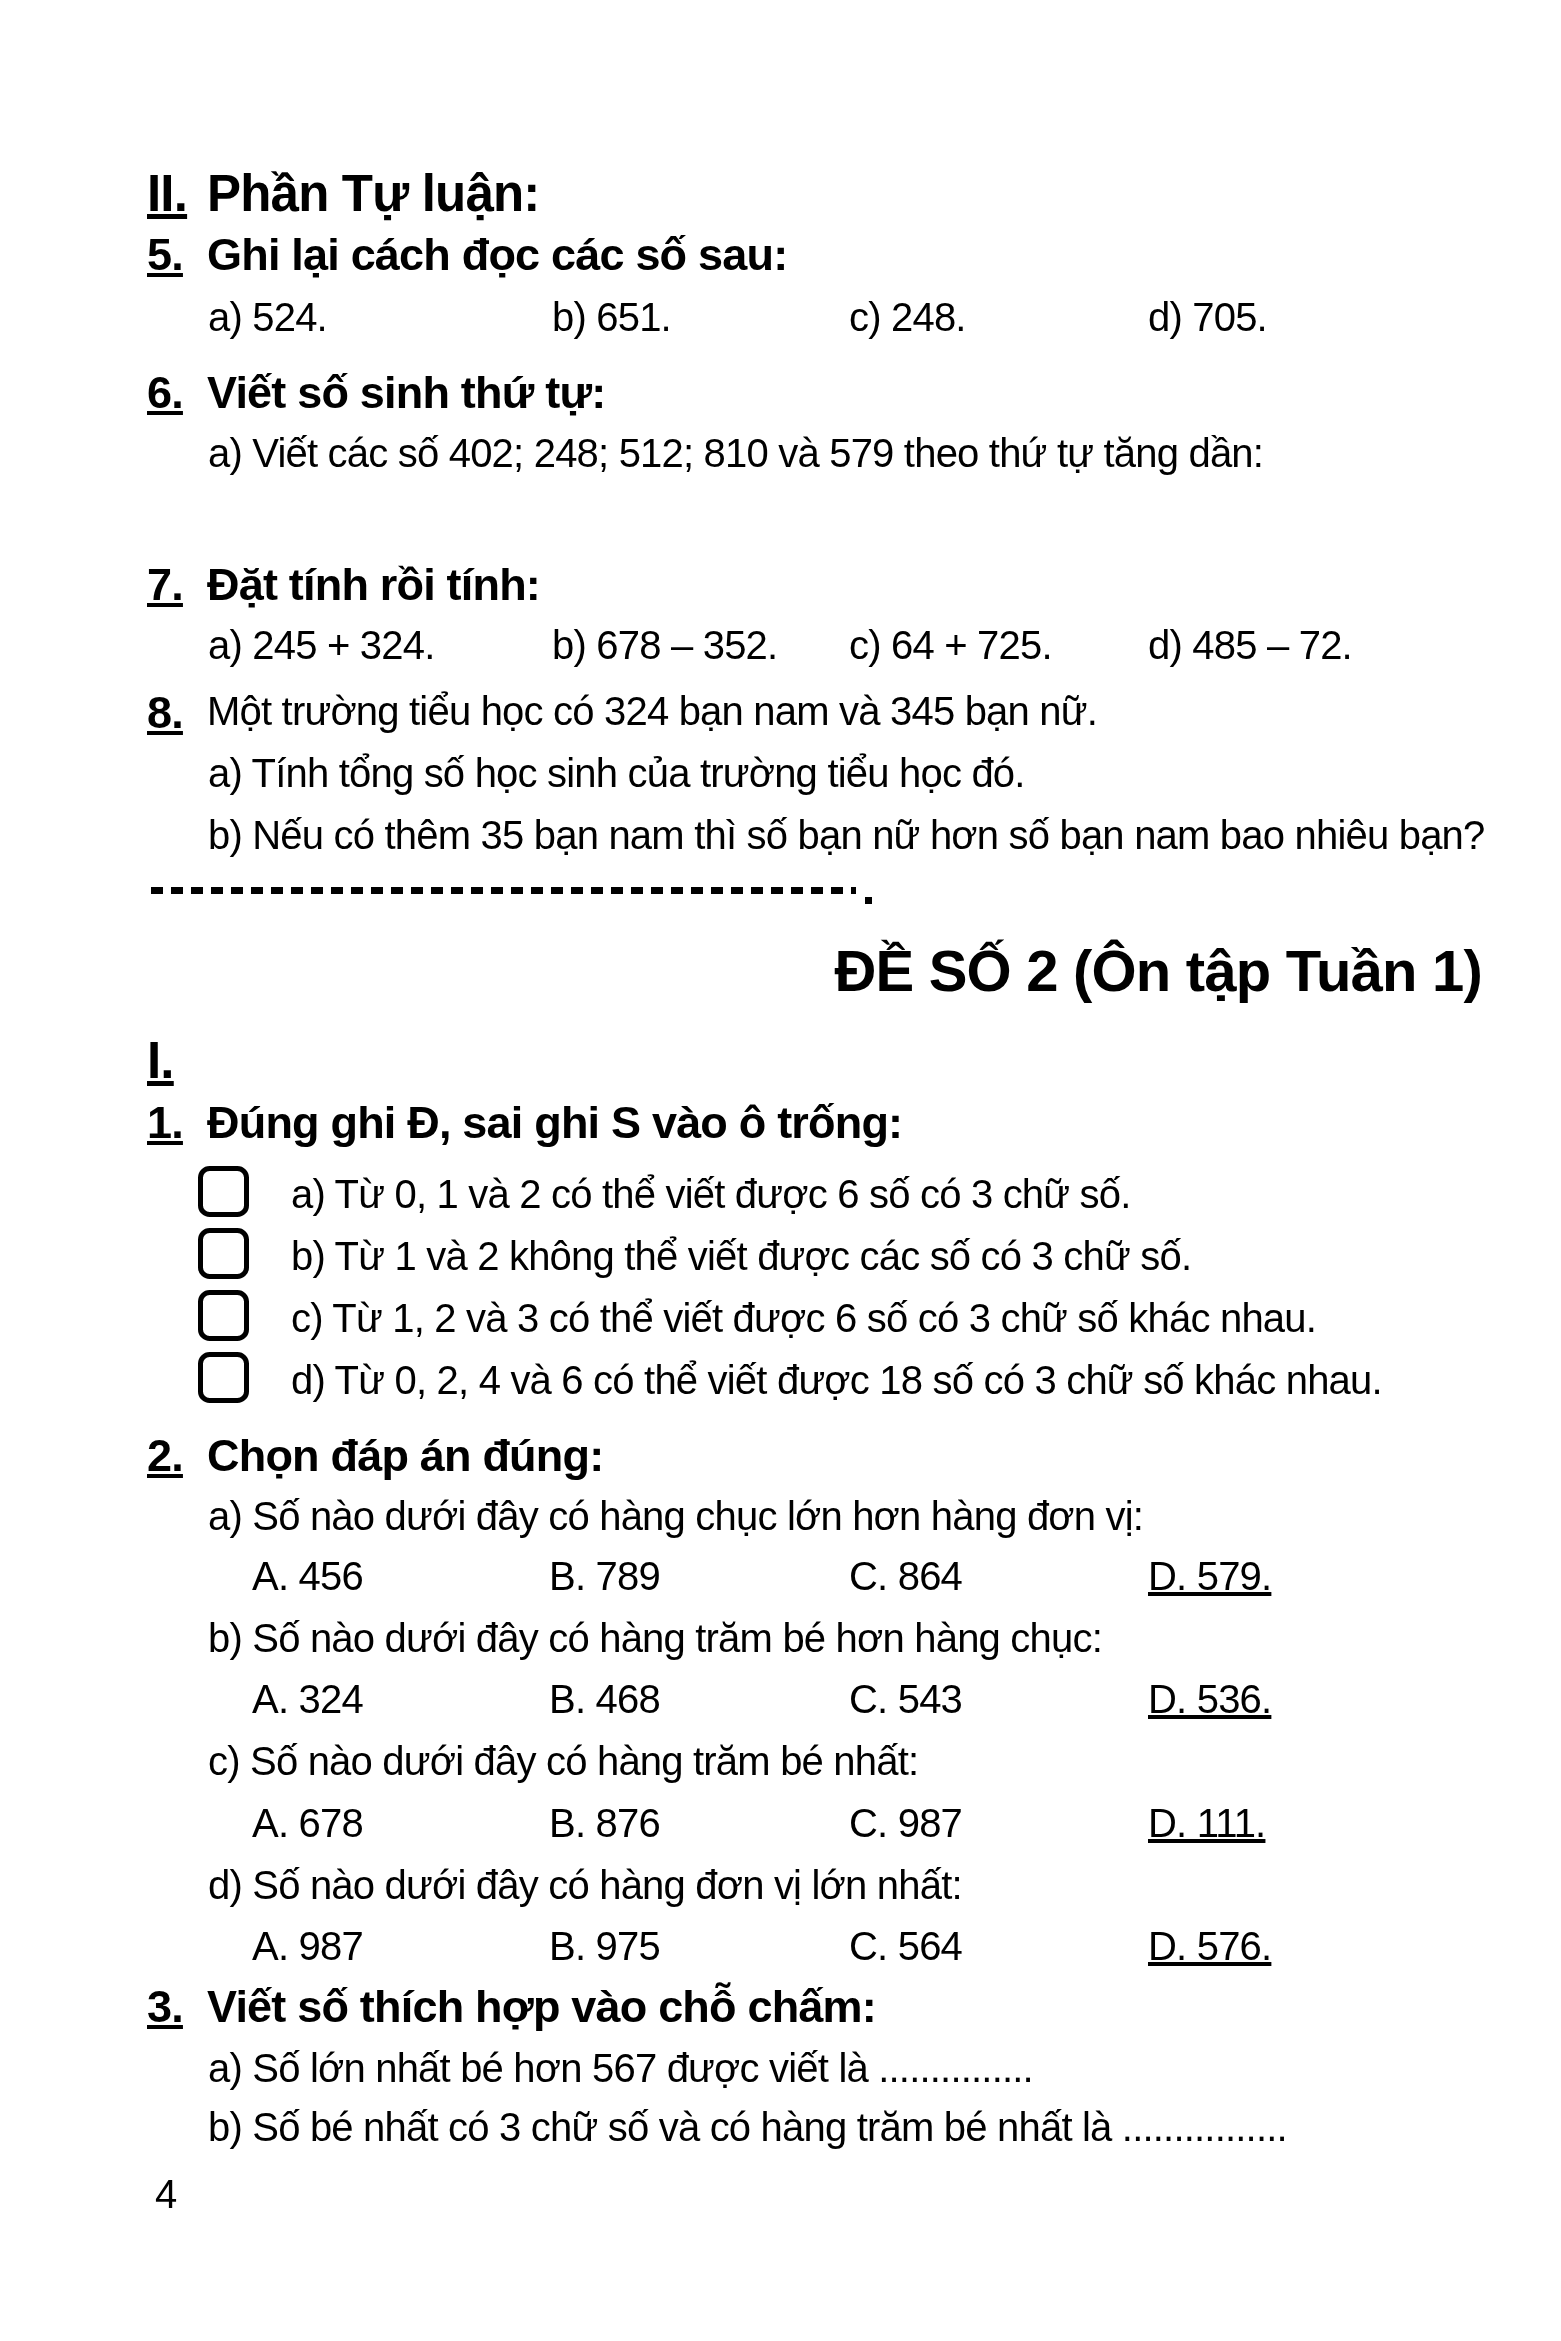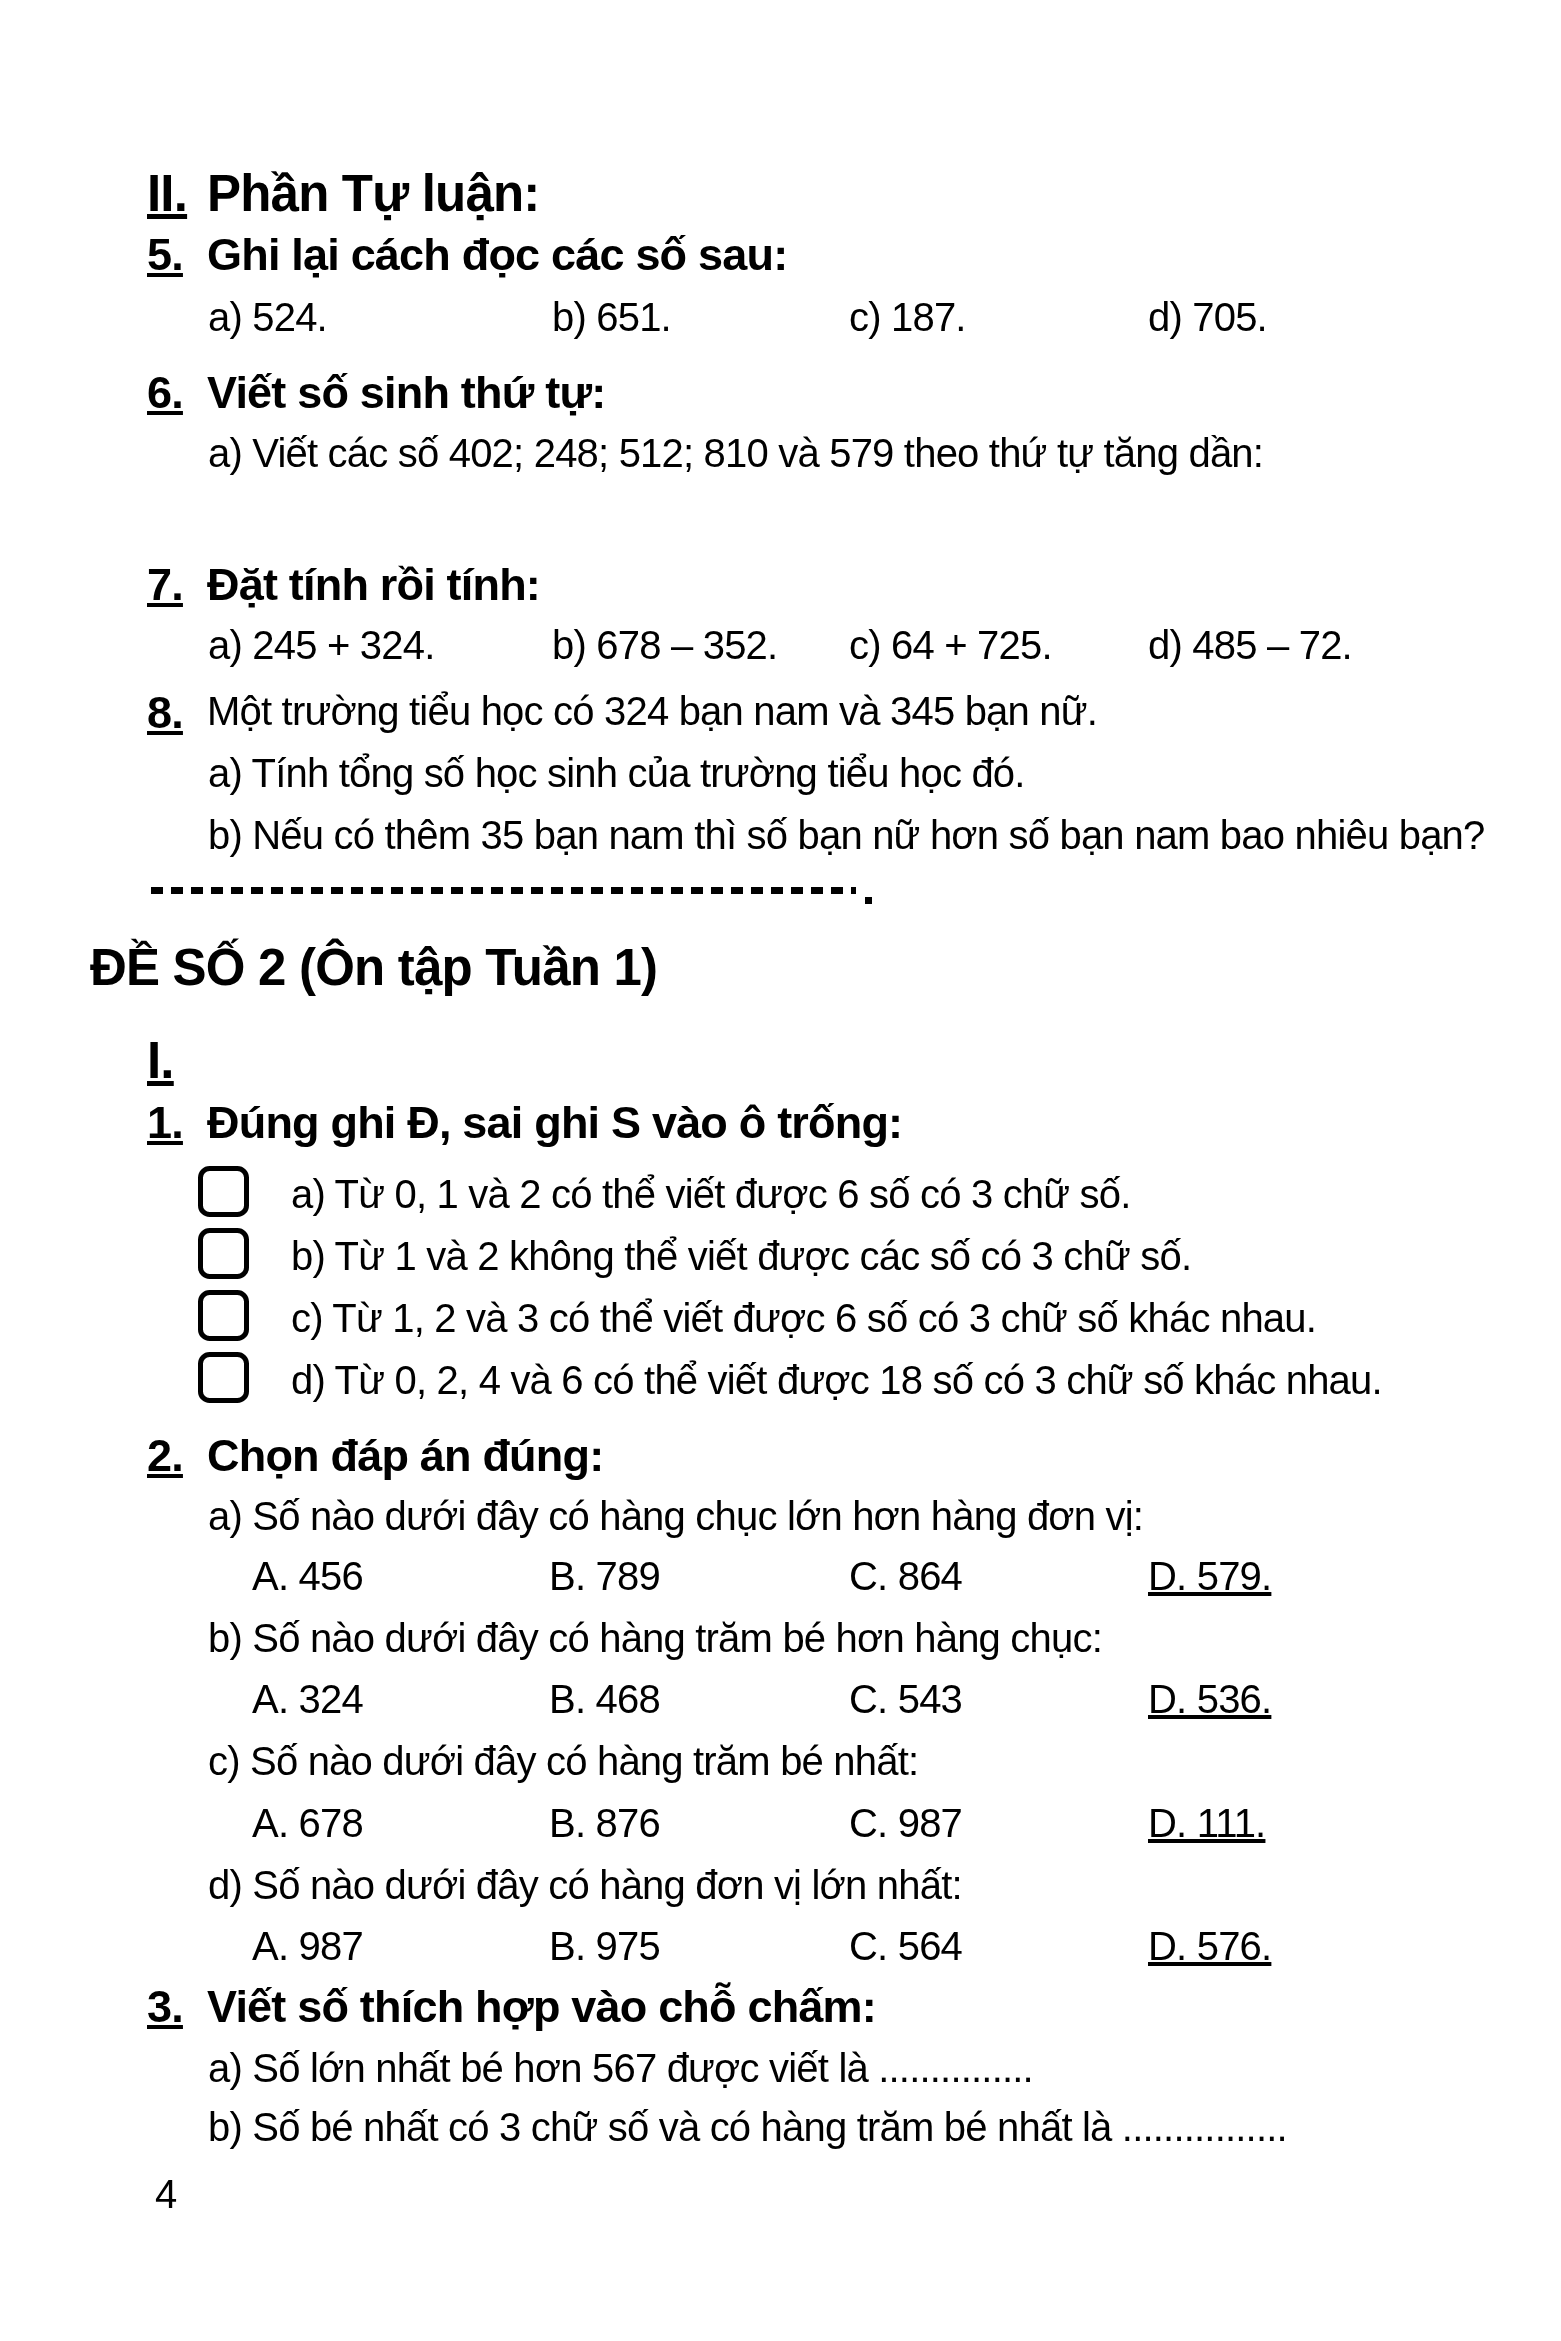--- a/index.html
+++ b/index.html
@@ -9,21 +9,21 @@
     background:#ffffff;
     color:#000;
     font-family:"Liberation Sans","DejaVu Sans",sans-serif;
     overflow:hidden;
     margin:0 auto;
   }
   .t { position:absolute; white-space:nowrap; letter-spacing:-0.8px; line-height:1; }
   .body  { font-size:40px; font-weight:normal; }
   .qh    { font-size:45px; font-weight:bold; }
   .sec   { font-size:51px; font-weight:bold; }
-  .title { font-size:51px; font-weight:bold; text-align:left; width:1404px; left:90px; }
+  .title { font-size:58px; font-weight:bold; text-align:right; width:1404px; left:78px; }
   .pgnum { font-size:40px; }
 
   
   .colA1 { left:208px; }  .colA2 { left:552px; }  .colA3 { left:849px; } .colA4 { left:1148px; }
   .colB1 { left:252px; }  .colB2 { left:549px; }  .colB3 { left:849px; } .colB4 { left:1148px;text-decoration:underline; }
   .numcol { left:147px;text-decoration:underline; } .txtcol { left:207px; } .subcol { left:208px; } .cbtxt { left:291px; }
 
   .checkbox {
     position:absolute; left:198px;
     width:41px; height:41px;
@@ -45,21 +45,21 @@
 
 <div class="page">
 
   <div class="t sec numcol" style="top:168px">II.</div>
   <div class="t sec txtcol" style="top:168px">Phần Tự luận:</div>
 
   <div class="t qh numcol" style="top:232px">5.</div>
   <div class="t qh txtcol" style="top:232px">Ghi lại cách đọc các số sau:</div>
   <div class="t body colA1" style="top:297px">a) 524.</div>
   <div class="t body colA2" style="top:297px">b) 651.</div>
-  <div class="t body colA3" style="top:297px">c) 187.</div>
+  <div class="t body colA3" style="top:297px">c) 248.</div>
   <div class="t body colA4" style="top:297px">d) 705.</div>
 
   <div class="t qh numcol" style="top:370px">6.</div>
   <div class="t qh txtcol" style="top:370px">Viết số sinh thứ tự:</div>
   <div class="t body subcol" style="top:433px">a) Viết các số 402; 248; 512; 810 và 579 theo thứ tự tăng dần:</div>
 
   <div class="t qh numcol" style="top:562px">7.</div>
   <div class="t qh txtcol" style="top:562px">Đặt tính rồi tính:</div>
   <div class="t body colA1" style="top:625px">a) 245 + 324.</div>
   <div class="t body colA2" style="top:625px">b) 678 – 352.</div>

